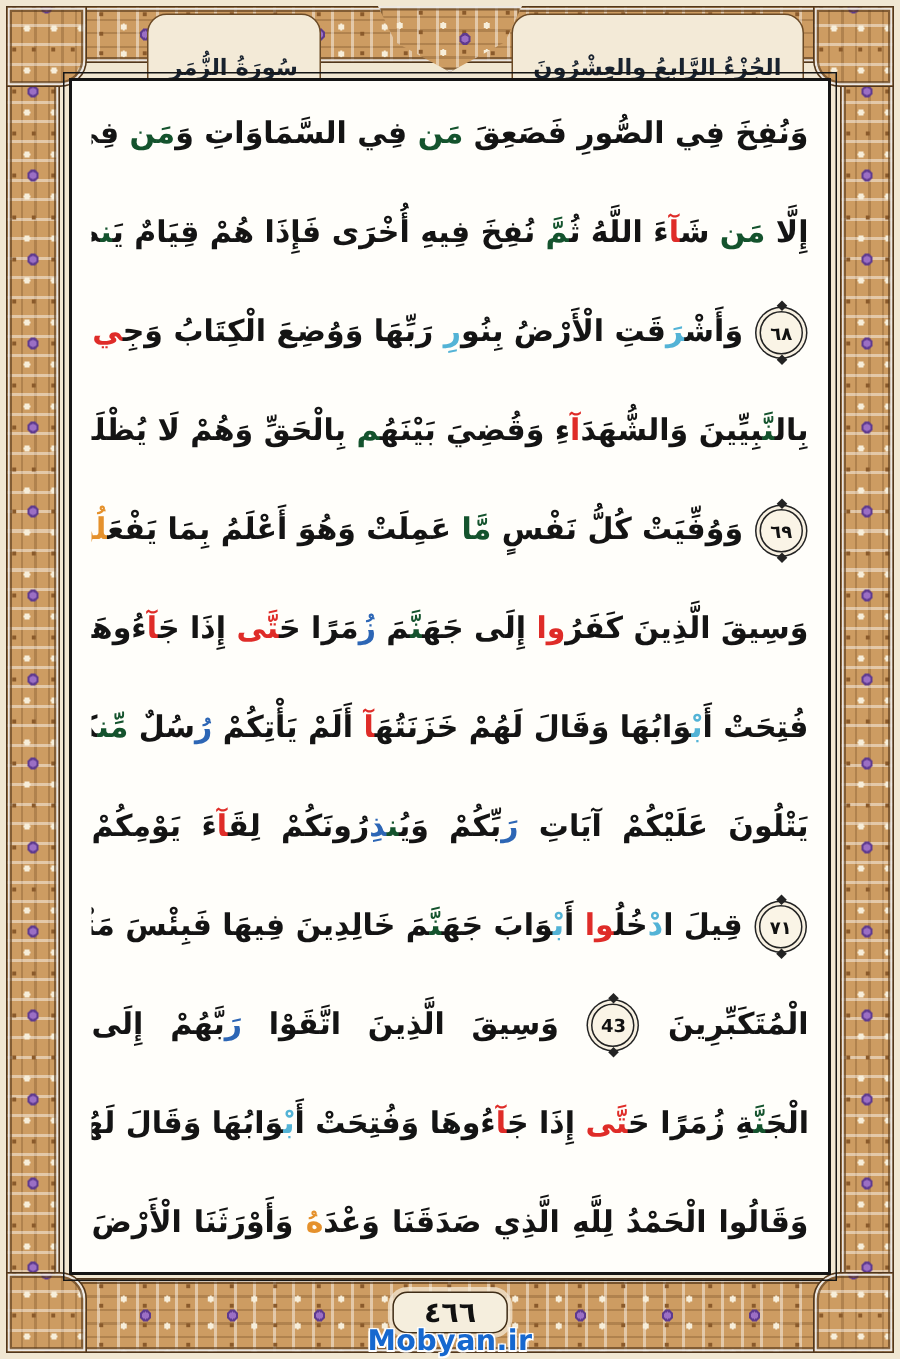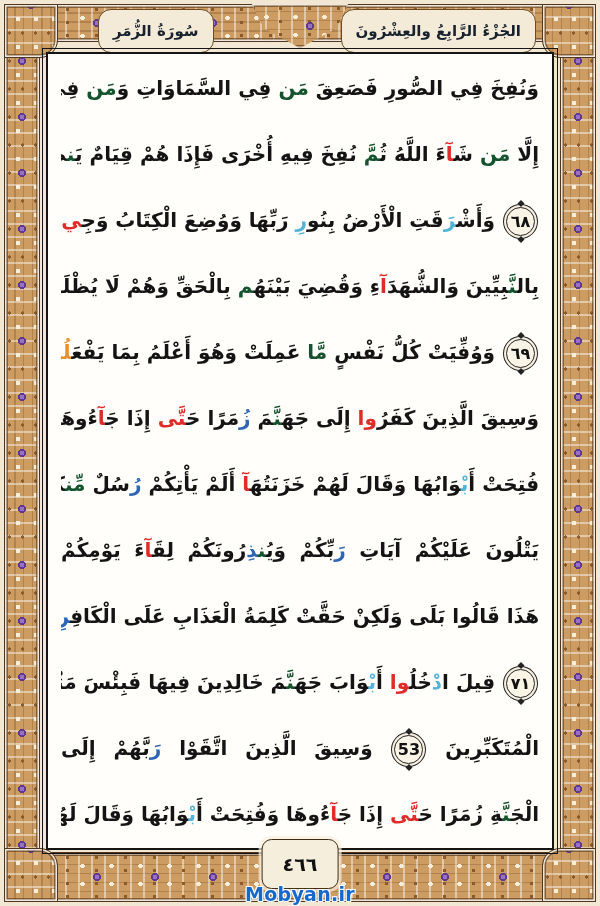--- a/index.html
+++ b/index.html
@@ -47,21 +47,21 @@
   .crest{
     position:absolute;top:4px;left:50%;transform:translateX(-50%);
     width:96px;height:44px;z-index:2;
     clip-path:polygon(0 0,100% 0,88% 55%,50% 100%,12% 55%);
     border:none;
   }
   
   .hdr-cart{
     position:absolute;top:9px;height:26px;z-index:3;
     background:#f3ead7;border:1px solid #6b4a26;border-radius:13px;
-    display:flex;align-items:center;padding:8px 14px;
+    display:flex;align-items:flex-end;padding:18px 14px;
     color:#18222f;font-weight:bold;font-size:15px;white-space:nowrap;
   }
   .hdr-juz{right:64px;}
   .hdr-surah{left:98px;}
   
   .textbox{
     position:absolute;left:46px;top:52px;width:508px;height:798px;
     background:#fffefa;border:2px solid #151515;outline:1px solid #151515;outline-offset:3px;
     box-sizing:border-box;padding:9px 13px;z-index:3;
     display:flex;flex-direction:column;justify-content:space-between;direction:rtl;
@@ -70,34 +70,34 @@
     height:50px;line-height:50px;white-space:nowrap;overflow:hidden;
     text-align:justify;text-align-last:justify;
     font-size:20px;font-weight:bold;color:#121212;
   }
   .c-k{color:#141414}.c-g{color:#14532d}.c-r{color:#df2c28}
   .c-b{color:#2d66b5}.c-c{color:#53b3d6}.c-o{color:#e5912c}
   .vmark{
     position:relative;display:inline-flex;align-items:center;justify-content:center;
     width:27px;height:27px;border:1.5px solid #232323;border-radius:50%;
     box-shadow:0 0 0 2px #f8f1e2,0 0 0 3px #232323;
-    background:#faf4e6;font-size:16px;font-weight:bold;color:#111;
+    background:#faf4e6;font-size:12px;font-weight:bold;color:#111;
     vertical-align:middle;margin:0 4px;line-height:1;
   }
   .vmark::before,.vmark::after{
     content:"";position:absolute;left:50%;width:5px;height:5px;background:#232323;
     transform:translateX(-50%) rotate(45deg);
   }
   .vmark::before{top:-7px;}
   .vmark::after{bottom:-7px;}
   
   .pagenum-cart{
     position:absolute;bottom:17px;left:50%;transform:translateX(-50%);z-index:4;
     background:#f5eedd;border:1.5px solid #3e2c16;border-radius:10px;
-    padding:13px 20px;font-size:19px;font-weight:bold;color:#111;
+    padding:2px 20px;font-size:19px;font-weight:bold;color:#111;
     box-shadow:0 0 0 3px rgba(246,238,221,.7);
   }
   .watermark{
     position:absolute;bottom:1px;left:50%;transform:translateX(-50%);z-index:5;
     color:#1668cf;font-weight:bold;font-size:19px;letter-spacing:.3px;direction:ltr;
     text-shadow:-1px -1px 0 #fff,1px -1px 0 #fff,-1px 1px 0 #fff,1px 1px 0 #fff,0 0 2px #fff;
   }
 </style>
 </head>
 <body>
@@ -123,24 +123,24 @@
 
   <div class="textbox">
       <div class="qline"><span class="c-k">وَنُفِخَ فِي الصُّورِ فَصَعِقَ </span><span class="c-g">مَن </span><span class="c-k">فِي السَّمَاوَاتِ وَ</span><span class="c-g">مَن </span><span class="c-k">فِي الْأَ</span></div>
       <div class="qline"><span class="c-k">إِلَّا </span><span class="c-g">مَن </span><span class="c-k">شَ</span><span class="c-r">آ</span><span class="c-k">ءَ اللَّهُ ثُ</span><span class="c-g">مَّ</span><span class="c-k"> نُفِخَ فِيهِ أُخْرَى فَإِذَا هُمْ قِيَامٌ يَ</span><span class="c-g">ن</span><span class="c-k">ظُ</span></div>
       <div class="qline"><span class="vmark">٦٨</span><span class="c-k"> وَأَشْ</span><span class="c-c">رَ</span><span class="c-k">قَتِ الْأَرْضُ بِنُو</span><span class="c-c">رِ</span><span class="c-k"> رَبِّهَا وَوُضِعَ الْكِتَابُ وَجِ</span><span class="c-r">ي</span><span class="c-k">ءَ</span></div>
       <div class="qline"><span class="c-k">بِال</span><span class="c-g">نَّ</span><span class="c-k">بِيِّينَ وَالشُّهَدَ</span><span class="c-r">آ</span><span class="c-k">ءِ وَقُضِيَ بَيْنَهُ</span><span class="c-g">م</span><span class="c-k"> بِالْحَقِّ وَهُمْ لَا يُظْلَمُونَ</span></div>
       <div class="qline"><span class="vmark">٦٩</span><span class="c-k"> وَوُفِّيَتْ كُلُّ نَفْسٍ </span><span class="c-g">مَّا</span><span class="c-k"> عَمِلَتْ وَهُوَ أَعْلَمُ بِمَا يَفْعَ</span><span class="c-o">لُو</span></div>
       <div class="qline"><span class="c-k">وَسِيقَ الَّذِينَ كَفَرُ</span><span class="c-r">وا</span><span class="c-k"> إِلَى جَهَ</span><span class="c-g">نَّ</span><span class="c-k">مَ </span><span class="c-b">زُ</span><span class="c-k">مَرًا حَ</span><span class="c-r">تَّى</span><span class="c-k"> إِذَا جَ</span><span class="c-r">آ</span><span class="c-k">ءُوهَا</span></div>
       <div class="qline"><span class="c-k">فُتِحَتْ أَ</span><span class="c-c">بْ</span><span class="c-k">وَابُهَا وَقَالَ لَهُمْ خَزَنَتُهَ</span><span class="c-r">آ</span><span class="c-k"> أَلَمْ يَأْتِكُمْ </span><span class="c-b">رُ</span><span class="c-k">سُلٌ </span><span class="c-g">مِّن</span><span class="c-k">كُمْ</span></div>
       <div class="qline"><span class="c-k">يَتْلُونَ عَلَيْكُمْ آيَاتِ </span><span class="c-b">رَ</span><span class="c-k">بِّكُمْ وَيُ</span><span class="c-g">ن</span><span class="c-b">ذِ</span><span class="c-k">رُونَكُمْ لِقَ</span><span class="c-r">آ</span><span class="c-k">ءَ يَوْمِكُمْ</span></div>
-      <div class="qline"><span class="c-k">هَذَا قَالُوا بَلَى وَلَكِنْ حَقَّتْ كَلِمَةُ الْعَذَابِ عَلَى الْكَافِ</span><span class="c-b">رِ</span></div>
       <div class="qline"><span class="vmark">٧١</span><span class="c-k"> قِيلَ ا</span><span class="c-c">دْ</span><span class="c-k">خُلُ</span><span class="c-r">وا</span><span class="c-k"> أَ</span><span class="c-c">بْ</span><span class="c-k">وَابَ جَهَ</span><span class="c-g">نَّ</span><span class="c-k">مَ خَالِدِينَ فِيهَا فَبِئْسَ مَثْوَى</span></div>
-      <div class="qline"><span class="c-k">الْمُتَكَبِّرِينَ </span><span class="vmark">53</span><span class="c-k"> وَسِيقَ الَّذِينَ اتَّقَوْا </span><span class="c-b">رَ</span><span class="c-k">بَّهُمْ إِلَى</span></div>
+      <div class="qline"><span class="c-k">الْمُتَكَبِّرِينَ </span><span class="vmark">43</span><span class="c-k"> وَسِيقَ الَّذِينَ اتَّقَوْا </span><span class="c-b">رَ</span><span class="c-k">بَّهُمْ إِلَى</span></div>
       <div class="qline"><span class="c-k">الْجَ</span><span class="c-g">نَّ</span><span class="c-k">ةِ زُمَرًا حَ</span><span class="c-r">تَّى</span><span class="c-k"> إِذَا جَ</span><span class="c-r">آ</span><span class="c-k">ءُوهَا وَفُتِحَتْ أَ</span><span class="c-c">بْ</span><span class="c-k">وَابُهَا وَقَالَ لَهُمْ</span></div>
+      <div class="qline"><span class="c-k">وَقَالُوا الْحَمْدُ لِلَّهِ الَّذِي صَدَقَنَا وَعْدَ</span><span class="c-o">هُ</span><span class="c-k"> وَأَوْرَثَنَا الْأَرْضَ</span></div>
     </div>
 
   <div class="pagenum-cart">
     <span>٤٦٦</span>
   </div>
   <div class="watermark">Mobyan.ir</div>
 
 </div>
 
 </body></html>

